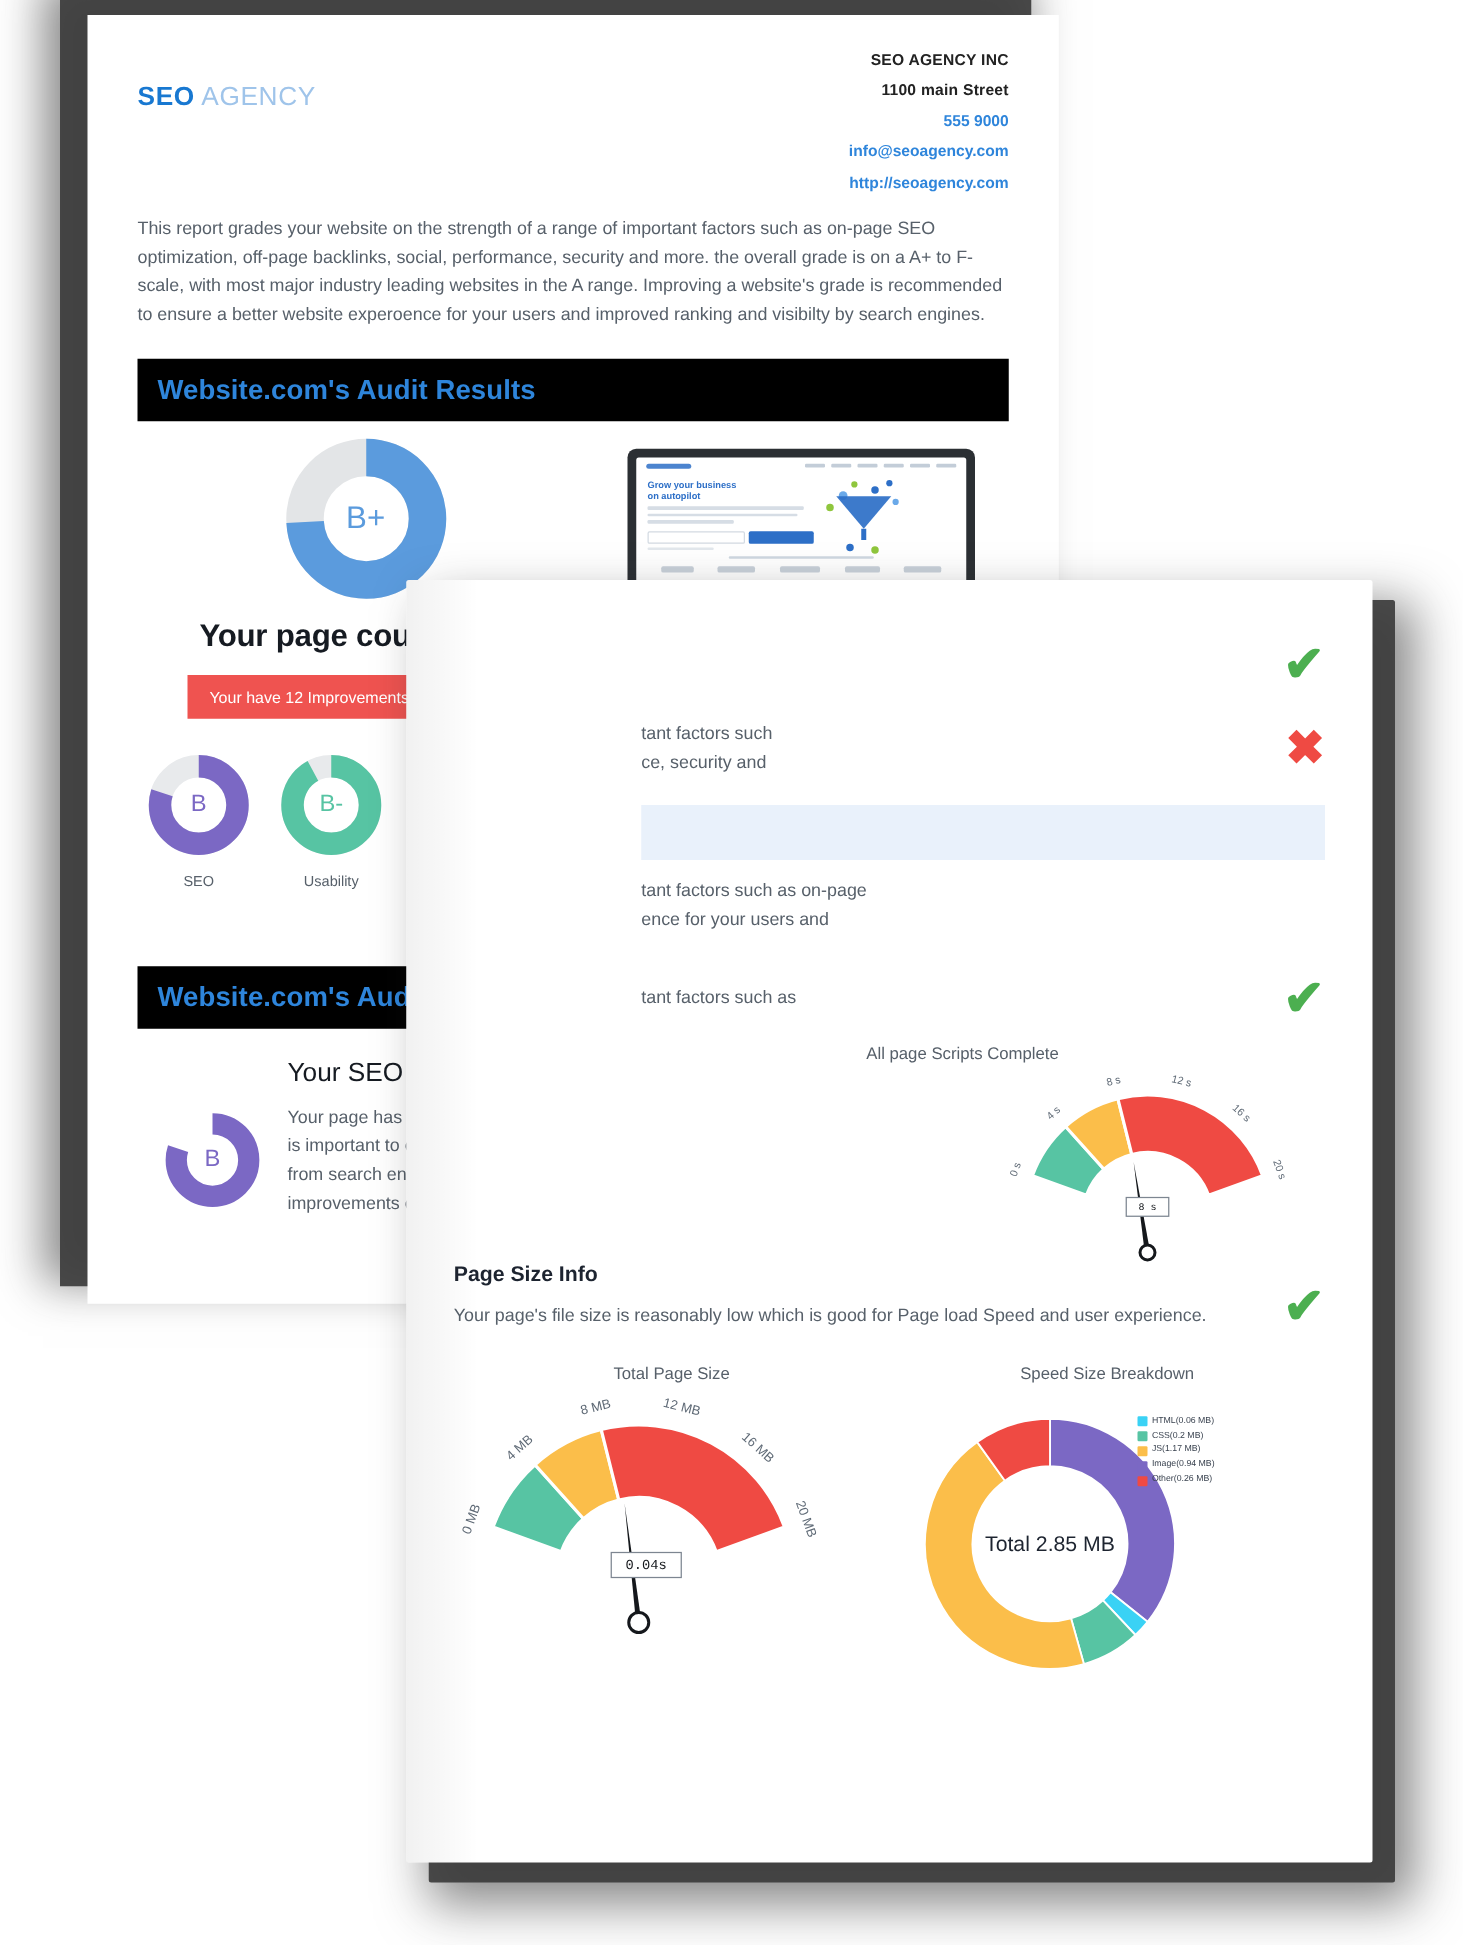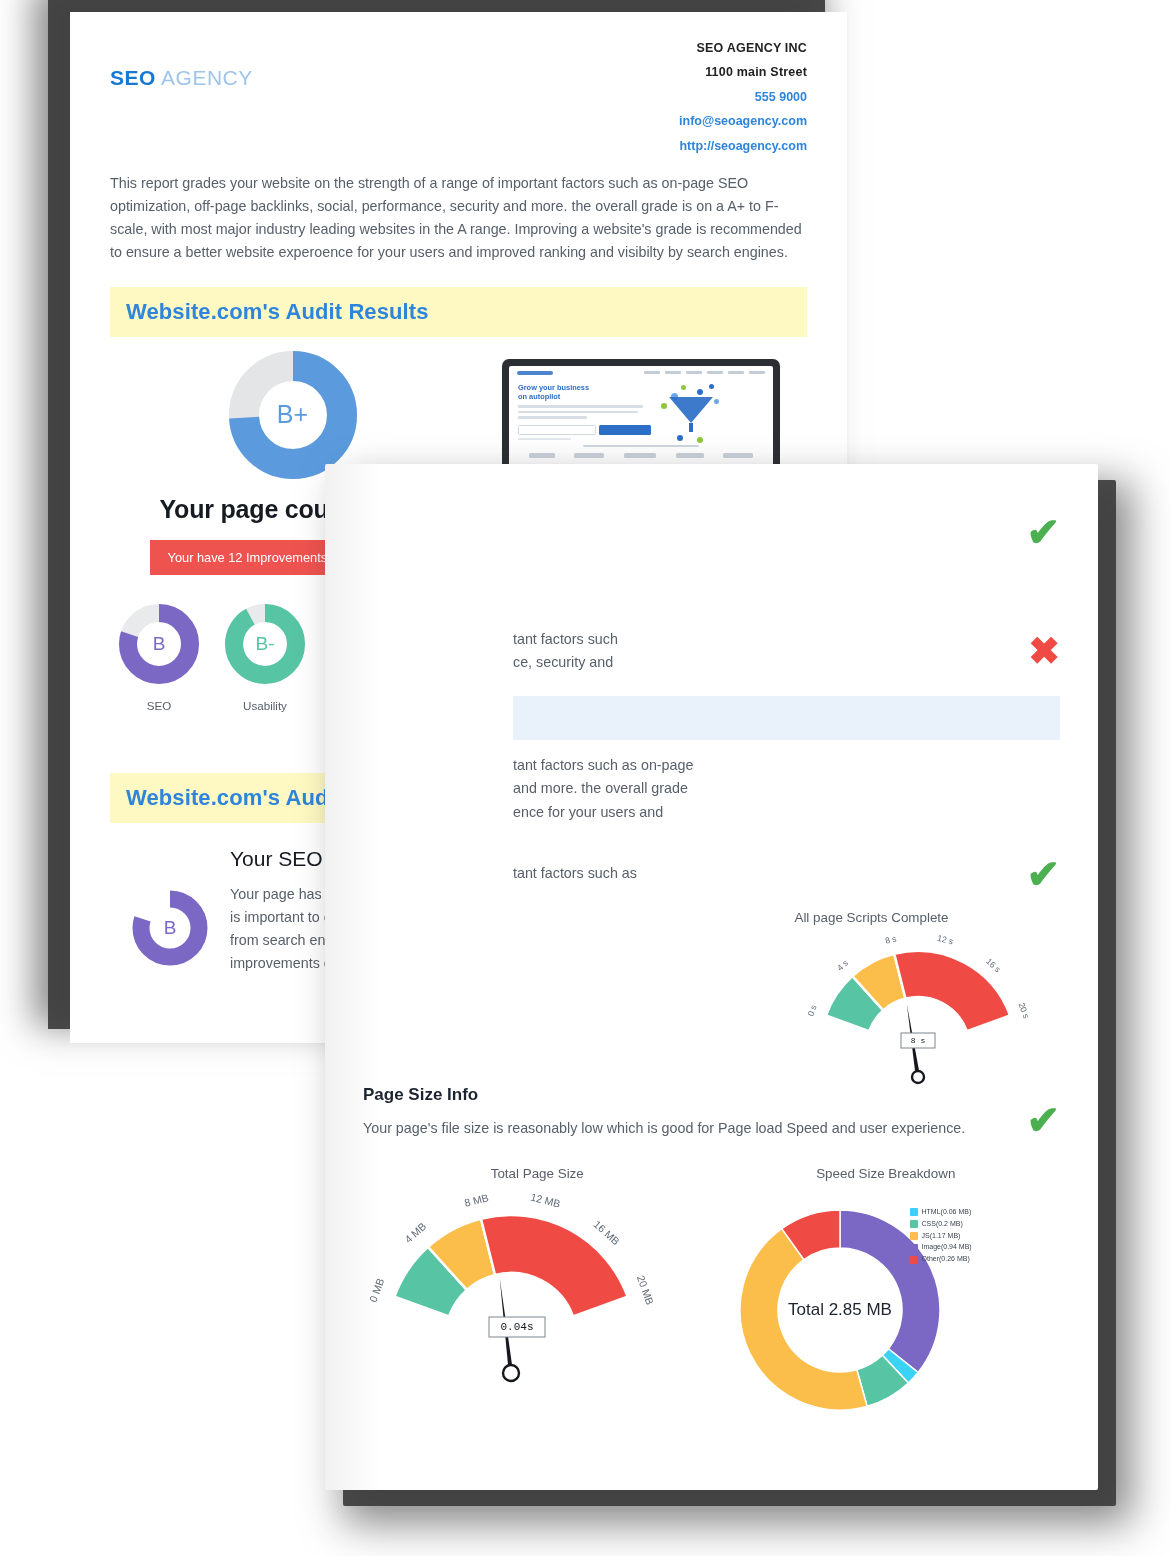--- a/index.html
+++ b/index.html
@@ -46,21 +46,21 @@
   .logo b { color: #1878d1; font-weight: 700; }
   .contact { text-align: right; line-height: 1.95; font-size: 12.5px; }
   .contact .c1 { color: #222; font-weight: 700; letter-spacing:.2px; }
   .contact .c2 { color: #222; font-weight: 700; letter-spacing:.2px; }
   .contact .c3, .contact .c4, .contact .c5 { color: #2e85db; font-weight: 600; }
 
   .report-title { font-size: 30px; color: #1d1d1f; font-weight: 400; margin-top: 30px; letter-spacing:.1px;}
   .intro { font-size: 14.3px; line-height: 1.62; color: #57606a; margin-top: 14px; max-width: 700px; }
 
   .sec-banner {
-    background: #fef9c3; color: #2e85db; font-size: 22px; font-weight: 700;
+    background: #000000; color: #2e85db; font-size: 22px; font-weight: 700;
     padding: 12px 16px; margin-top: 22px; letter-spacing: .1px;
   }
 
   .audit-row { display: flex; margin-top: 14px; }
   .audit-left { width: 365px; display: flex; flex-direction: column; align-items: center; }
   .audit-right { flex: 1; display: flex; align-items: flex-start; justify-content: center; padding-top: 8px;}
 
   .big-grade-wrap { position: relative; width: 128px; height: 128px; }
   .big-grade-label {
     position: absolute; inset: 0; display: flex; align-items: center; justify-content: center;
@@ -347,47 +347,46 @@
   </div>
 
   <div class="page" id="page-front">
     <div class="p2">
 
       <div class="chk-row" style="padding-top:48px;">
         <div class="occ-text hidden-col">&nbsp;</div>
         <div class="tick">✔</div>
       </div>
 
-      <div class="chk-row" style="margin-top:76px;">
+      <div class="chk-row" style="margin-top:24px;">
         <div class="hidden-col">
           <div class="occ-text">tant factors such</div>
           <div class="occ-text">ce, security and</div>
         </div>
         <div class="cross">✖</div>
       </div>
 
       <div class="occ-banner" style="margin:22px 0 0 150px;"></div>
 
       <div class="hidden-col" style="margin-top:14px;">
         <div class="occ-text" id="occ-para">
             <div>tant factors such as on-page</div>
-            <div>and more. the overall grade</div>
             <div>ence for your users and</div>
           </div>
       </div>
 
       <div class="chk-row" style="margin-top:30px;">
         <div class="hidden-col">
           <div class="occ-text">tant factors such as</div>
         </div>
         <div class="tick">✔</div>
       </div>
 
       <div style="margin-top:16px; text-align:right; padding-right:10px;">
-        <div class="gauge-title" style="text-align:center; padding-left:330px;">All page Scripts Complete</div>
+        <div class="gauge-title" style="text-align:left; padding-left:330px;">All page Scripts Complete</div>
         <div id="gauge-scripts" style="margin-left:auto; width:250px; margin-top:4px;">
             <svg width="250" height="150" viewBox="0 0 250 150">
               <path d="M25.91012316298098,86.48202595408446 A98,98 0 0 1 52.42520057683187,47.171807103215386
                L83.20520846933937,81.35646907517551 A52,52 0 0 0 69.13598371913275,102.21495254706522 Z" fill="#57c4a3" stroke="#ffffff" stroke-width="2.5"></path>
               <path d="M52.42520057683187,47.171807103215386 A98,98 0 0 1 94.29165423123256,24.91101882495235
                L105.42006142881728,69.54462223364818 A52,52 0 0 0 83.20520846933937,81.35646907517551 Z" fill="#fbbe4a" stroke="#ffffff" stroke-width="2.5"></path>
               <path d="M94.29165423123256,24.91101882495235 A98,98 0 0 1 210.089876837019,86.48202595408448
                L166.86401628086725,102.21495254706524 A52,52 0 0 0 105.42006142881728,69.54462223364818 Z" fill="#ef4a43" stroke="#ffffff" stroke-width="2.5"></path>
               <text x="12.754426471978263" y="81.6937439475251" font-size="8.5" fill="#5f6a76" font-family="&quot;Liberation Sans&quot;, sans-serif" text-anchor="middle" dominant-baseline="middle" transform="rotate(290 12.754426471978263 81.6937439475251)">0 s</text>
               <text x="43.05737208780785" y="36.76777954653187" font-size="8.5" fill="#5f6a76" font-family="&quot;Liberation Sans&quot;, sans-serif" text-anchor="middle" dominant-baseline="middle" transform="rotate(318 43.05737208780785 36.76777954653187)">4 s</text>

